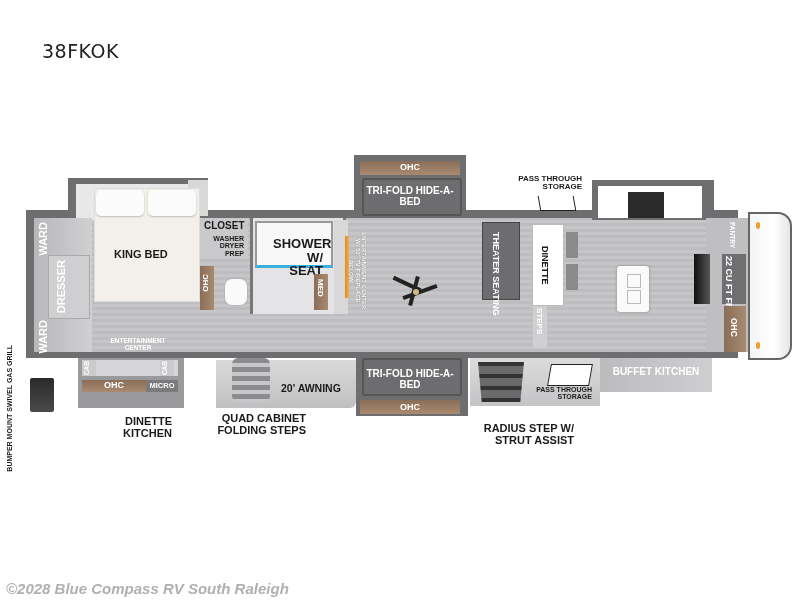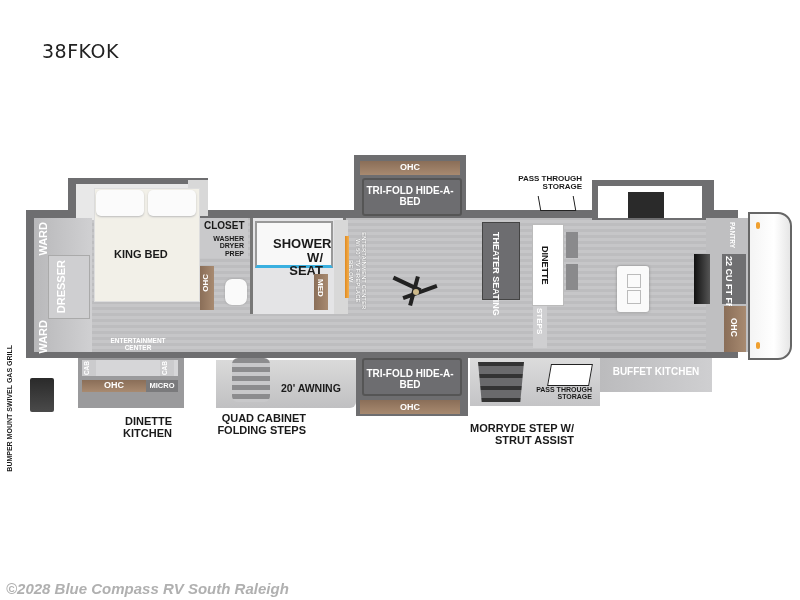--- a/index.html
+++ b/index.html
@@ -130,16 +130,16 @@
   <div class="abs cabh" style="left:82px;top:380px;width:64px;height:12px;"></div>
   <div class="wlbl" style="left:82px;top:381px;width:64px;font-size:9px;">OHC</div>
   <div class="abs" style="left:146px;top:380px;width:32px;height:12px;background:#7a7a7c;"></div>
   <div class="wlbl" style="left:146px;top:382px;width:32px;font-size:7.5px;">MICRO</div>
   <div class="lbl" style="left:88px;top:416px;font-size:11px;width:84px;">DINETTE KITCHEN</div>
 
   <div class="abs" style="left:30px;top:378px;width:24px;height:34px;background:linear-gradient(180deg,#2a2a2a,#4a4a4a);border-radius:2px;"></div>
   <div class="lbl vert" style="left:6px;top:345px;font-size:7px;width:20px;transform:rotate(180deg);">BUMPER MOUNT SWIVEL GAS GRILL</div>
 
   <div class="lbl" style="left:206px;top:413px;font-size:11px;width:100px;">QUAD CABINET FOLDING STEPS</div>
-  <div class="lbl" style="left:462px;top:423px;font-size:11px;width:112px;">MORRYDE STEP W/ STRUT ASSIST</div>
+  <div class="lbl" style="left:462px;top:423px;font-size:11px;width:112px;">RADIUS STEP W/ STRUT ASSIST</div>
 </div>
 
 <div class="abs footer">©2028 Blue Compass RV South Raleigh</div>
 
 </body></html>

